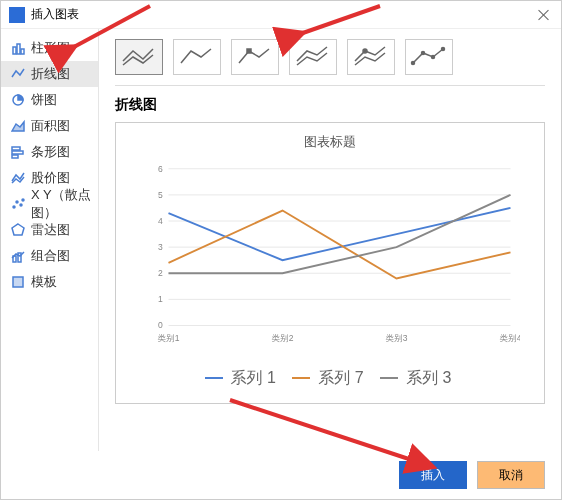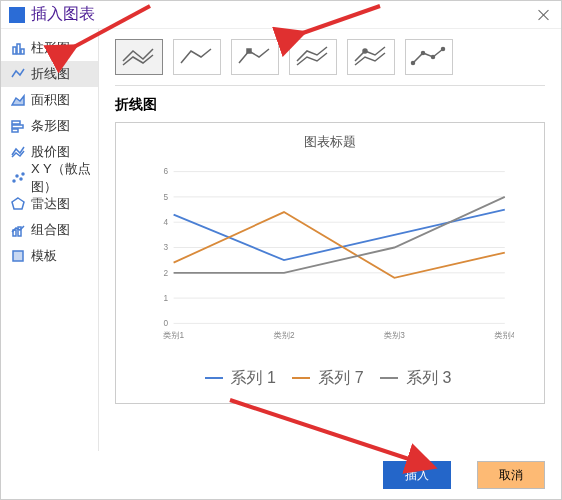--- a/index.html
+++ b/index.html
@@ -1,44 +1,44 @@
 <!DOCTYPE html>
 <html><head>
 <meta charset="utf-8">
 <style>
 * { margin: 0; padding: 0; box-sizing: border-box; font-family: "Microsoft YaHei", sans-serif; }
 body { background: #fff; position: relative; }
 .dialog { width: 562px; height: 500px; border: 1px solid #ccc; display: flex; flex-direction: column; }
 .titlebar { height: 28px; background: #fff; display: flex; align-items: center; padding: 0 8px; border-bottom: 1px solid #eee; }
 .app-icon { width: 16px; height: 16px; background: #2b6cd6; margin-right: 6px; display: inline-block; }
-.titlebar .title { font-size: 16px; color: #4c1d95; flex: 1; }
+.titlebar .title { font-size: 12px; color: #000000; flex: 1; }
 .close-btn { width: 18px; height: 18px; cursor: pointer; position: relative; }
 .close-btn::before, .close-btn::after { content:""; position:absolute; left:8px; top:2px; width:1px; height:14px; background:#666; }
 .close-btn::before { transform: rotate(45deg); }
 .close-btn::after { transform: rotate(-45deg); }
 .body-area { flex:1; display:flex; min-height:0; }
 .sidebar { width: 98px; border-right:1px solid #e5e5e5; padding-top:6px; }
 .sidebar-item { height:26px; display:flex; align-items:center; padding-left:10px; font-size:13px; color:#333; cursor:pointer; gap:6px; }
 .sidebar-item.active { background:#e8e8e8; }
 .sb-icon { width:14px; height:14px; display:inline-flex; align-items:center; justify-content:center; color:#4a7fd4; }
 .sb-icon svg { width:14px; height:14px; stroke:#4a7fd4; fill:none; stroke-width:1.5; }
 .main { flex:1; padding:10px 16px 0 16px; display:flex; flex-direction:column; min-width:0; }
 .subtype-row { display:flex; gap:10px; padding-bottom:10px; border-bottom:1px solid #ddd; }
 .subtype { width:48px; height:36px; border:1px solid #ccc; display:flex; align-items:center; justify-content:center; cursor:pointer; background:#fff; }
 .subtype.selected { border:1px solid #888; background:#f2f2f2; }
 .subtype svg { width:40px; height:28px; stroke:#666; fill:none; stroke-width:1.5; }
 .section-title { font-size:14px; font-weight:bold; margin:10px 0 8px; }
-.chart-wrap { border:1px solid #ccc; padding:10px 30px 14px; flex-shrink:0; }
+.chart-wrap { border:1px solid #ccc; padding:10px 24px 14px; flex-shrink:0; }
 .chart-title { text-align:center; font-size:13px; color:#555; margin-bottom:8px; }
 .chart-canvas { position:relative; height:200px; }
 .chart-canvas svg { width:100%; height:100%; }
 .legend { text-align:center; font-size:16px; color:#666; margin-top:6px; }
 .legend span { display:inline-flex; align-items:center; margin:0 4px; }
 .legend .sw { width:18px; height:2px; display:inline-block; margin-right:4px; }
-.footer { height:48px; display:flex; justify-content:flex-end; align-items:center; gap:26px; padding:0 16px; }
+.footer { height:48px; display:flex; justify-content:flex-end; align-items:center; gap:10px; padding:0 16px; }
 .btn { min-width:68px; height:28px; font-size:12px; border:1px solid #bbb; background:#fdba74; cursor:pointer; }
 .btn.primary { background:#2466c9; color:#fff; border-color:#2466c9; }
 .arrow { position:absolute; pointer-events:none; z-index:10; }
 .arrow svg { overflow:visible; }
 </style>
 </head>
 <body>
 
 <div class="dialog">
   <div class="titlebar">
@@ -58,20 +58,29 @@
           </span>
           <span>柱形图</span>
         </div>
         <div class="sidebar-item active">
           <span class="sb-icon">
             <svg viewBox="0 0 14 14">
               <polyline points="1,10 5,4 9,8 13,2"></polyline>
             </svg>
           </span>
           <span>折线图</span>
+        </div>
+        <div class="sidebar-item">
+          <span class="sb-icon">
+            <svg viewBox="0 0 14 14">
+              <circle cx="7" cy="7" r="5"></circle>
+              <path d="M7 7 L7 2 A5 5 0 0 1 12 7 Z" fill="#4a7fd4"></path>
+            </svg>
+          </span>
+          <span>饼图</span>
         </div>
         <div class="sidebar-item">
           <span class="sb-icon">
             <svg viewBox="0 0 14 14">
               <polygon points="1,12 5,5 9,8 13,3 13,12" fill="#4a7fd4" fill-opacity="0.4" stroke="#4a7fd4"></polygon>
             </svg>
           </span>
           <span>面积图</span>
         </div>
         <div class="sidebar-item">

